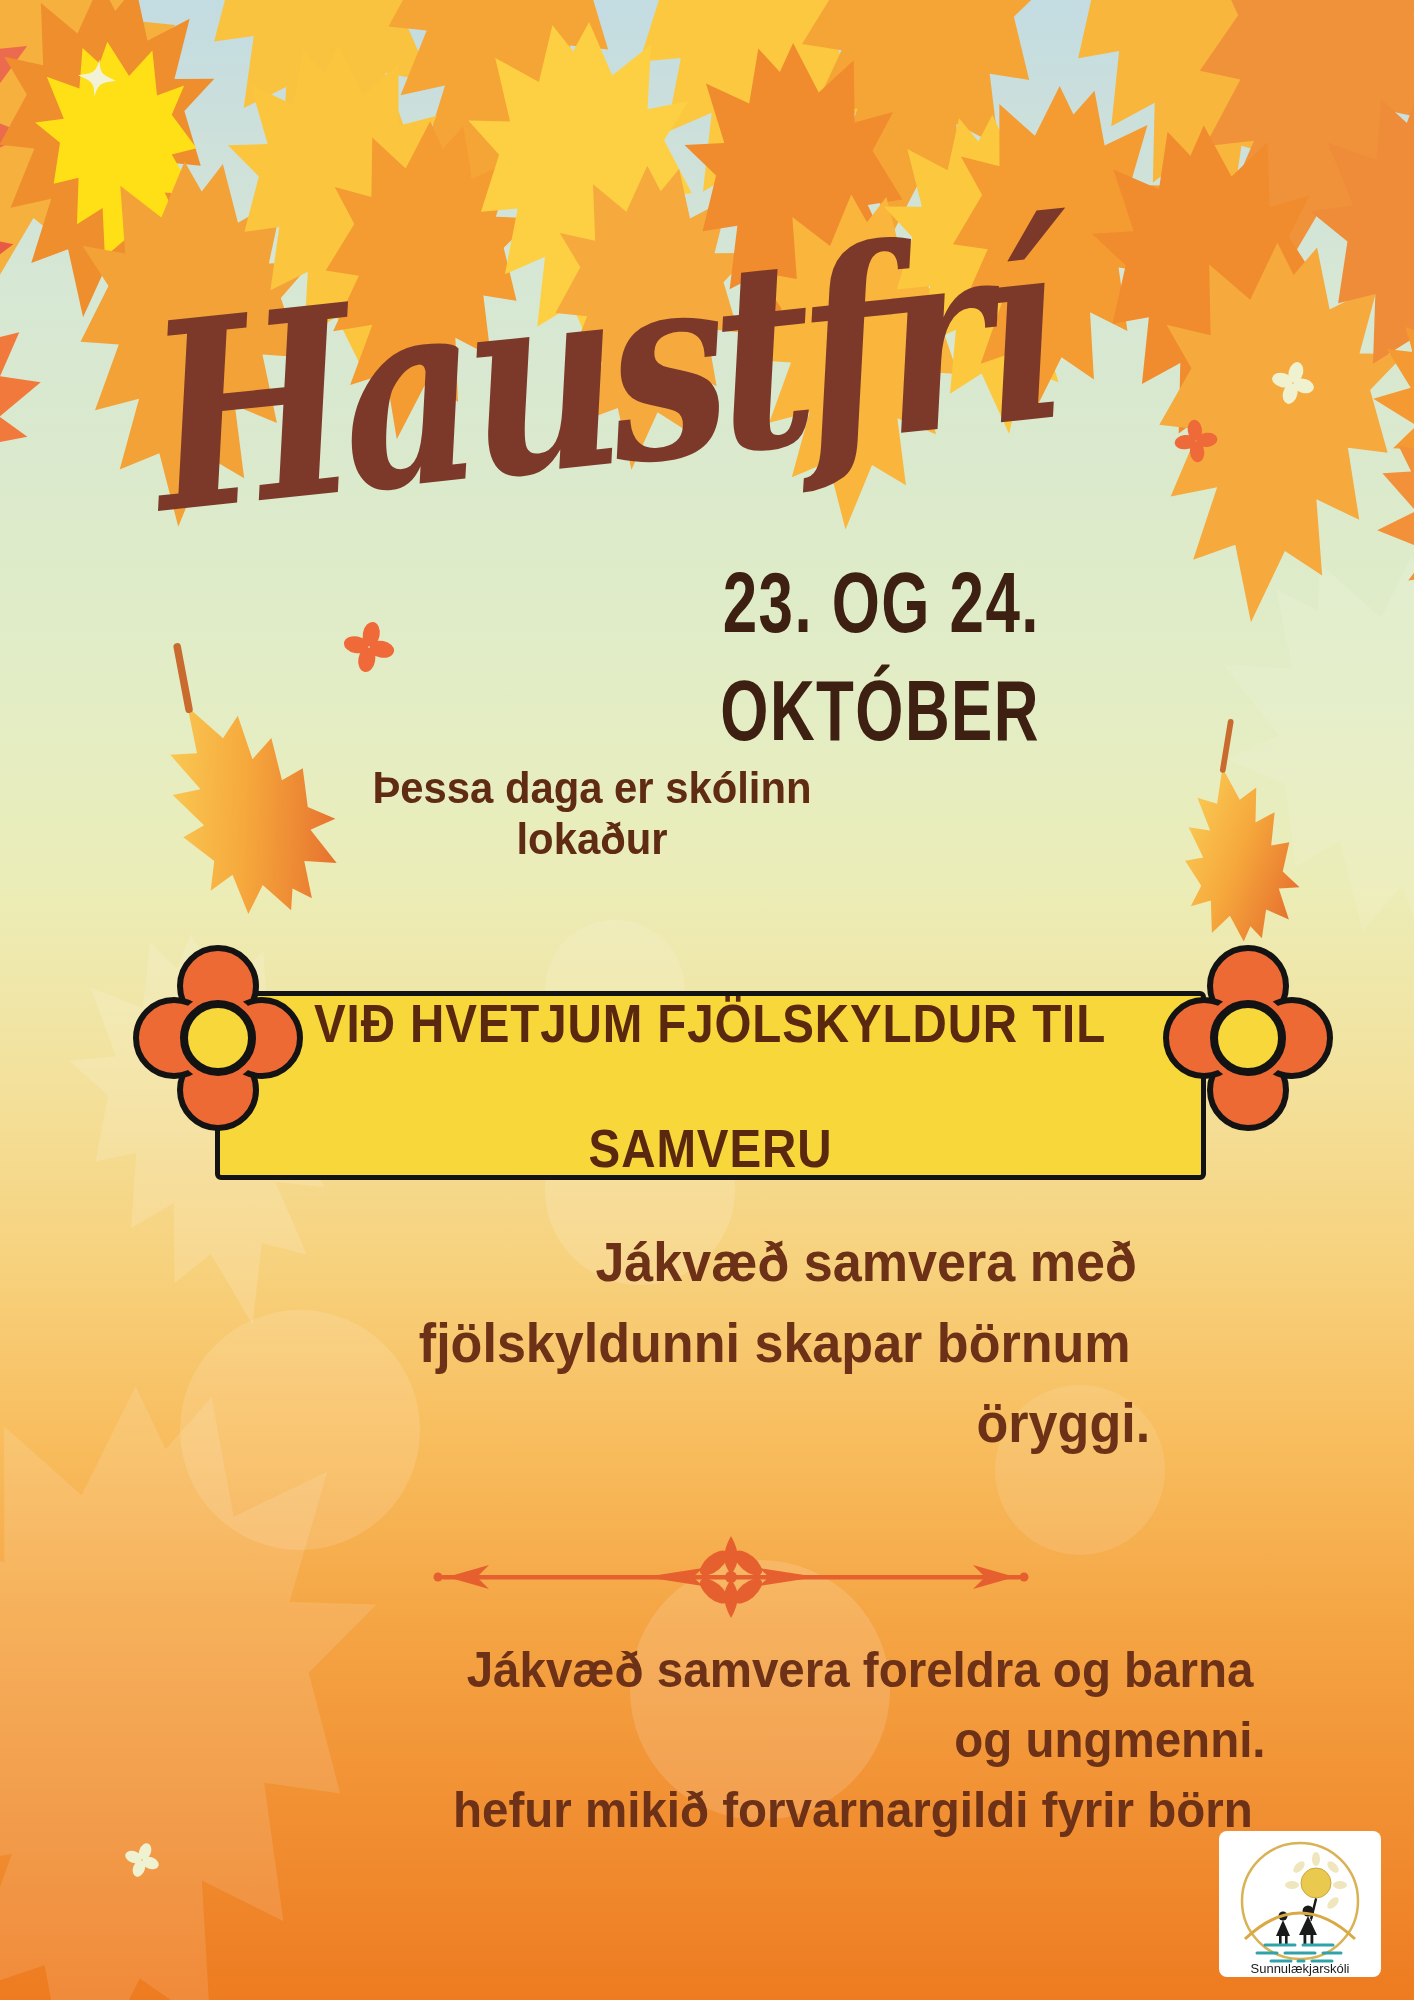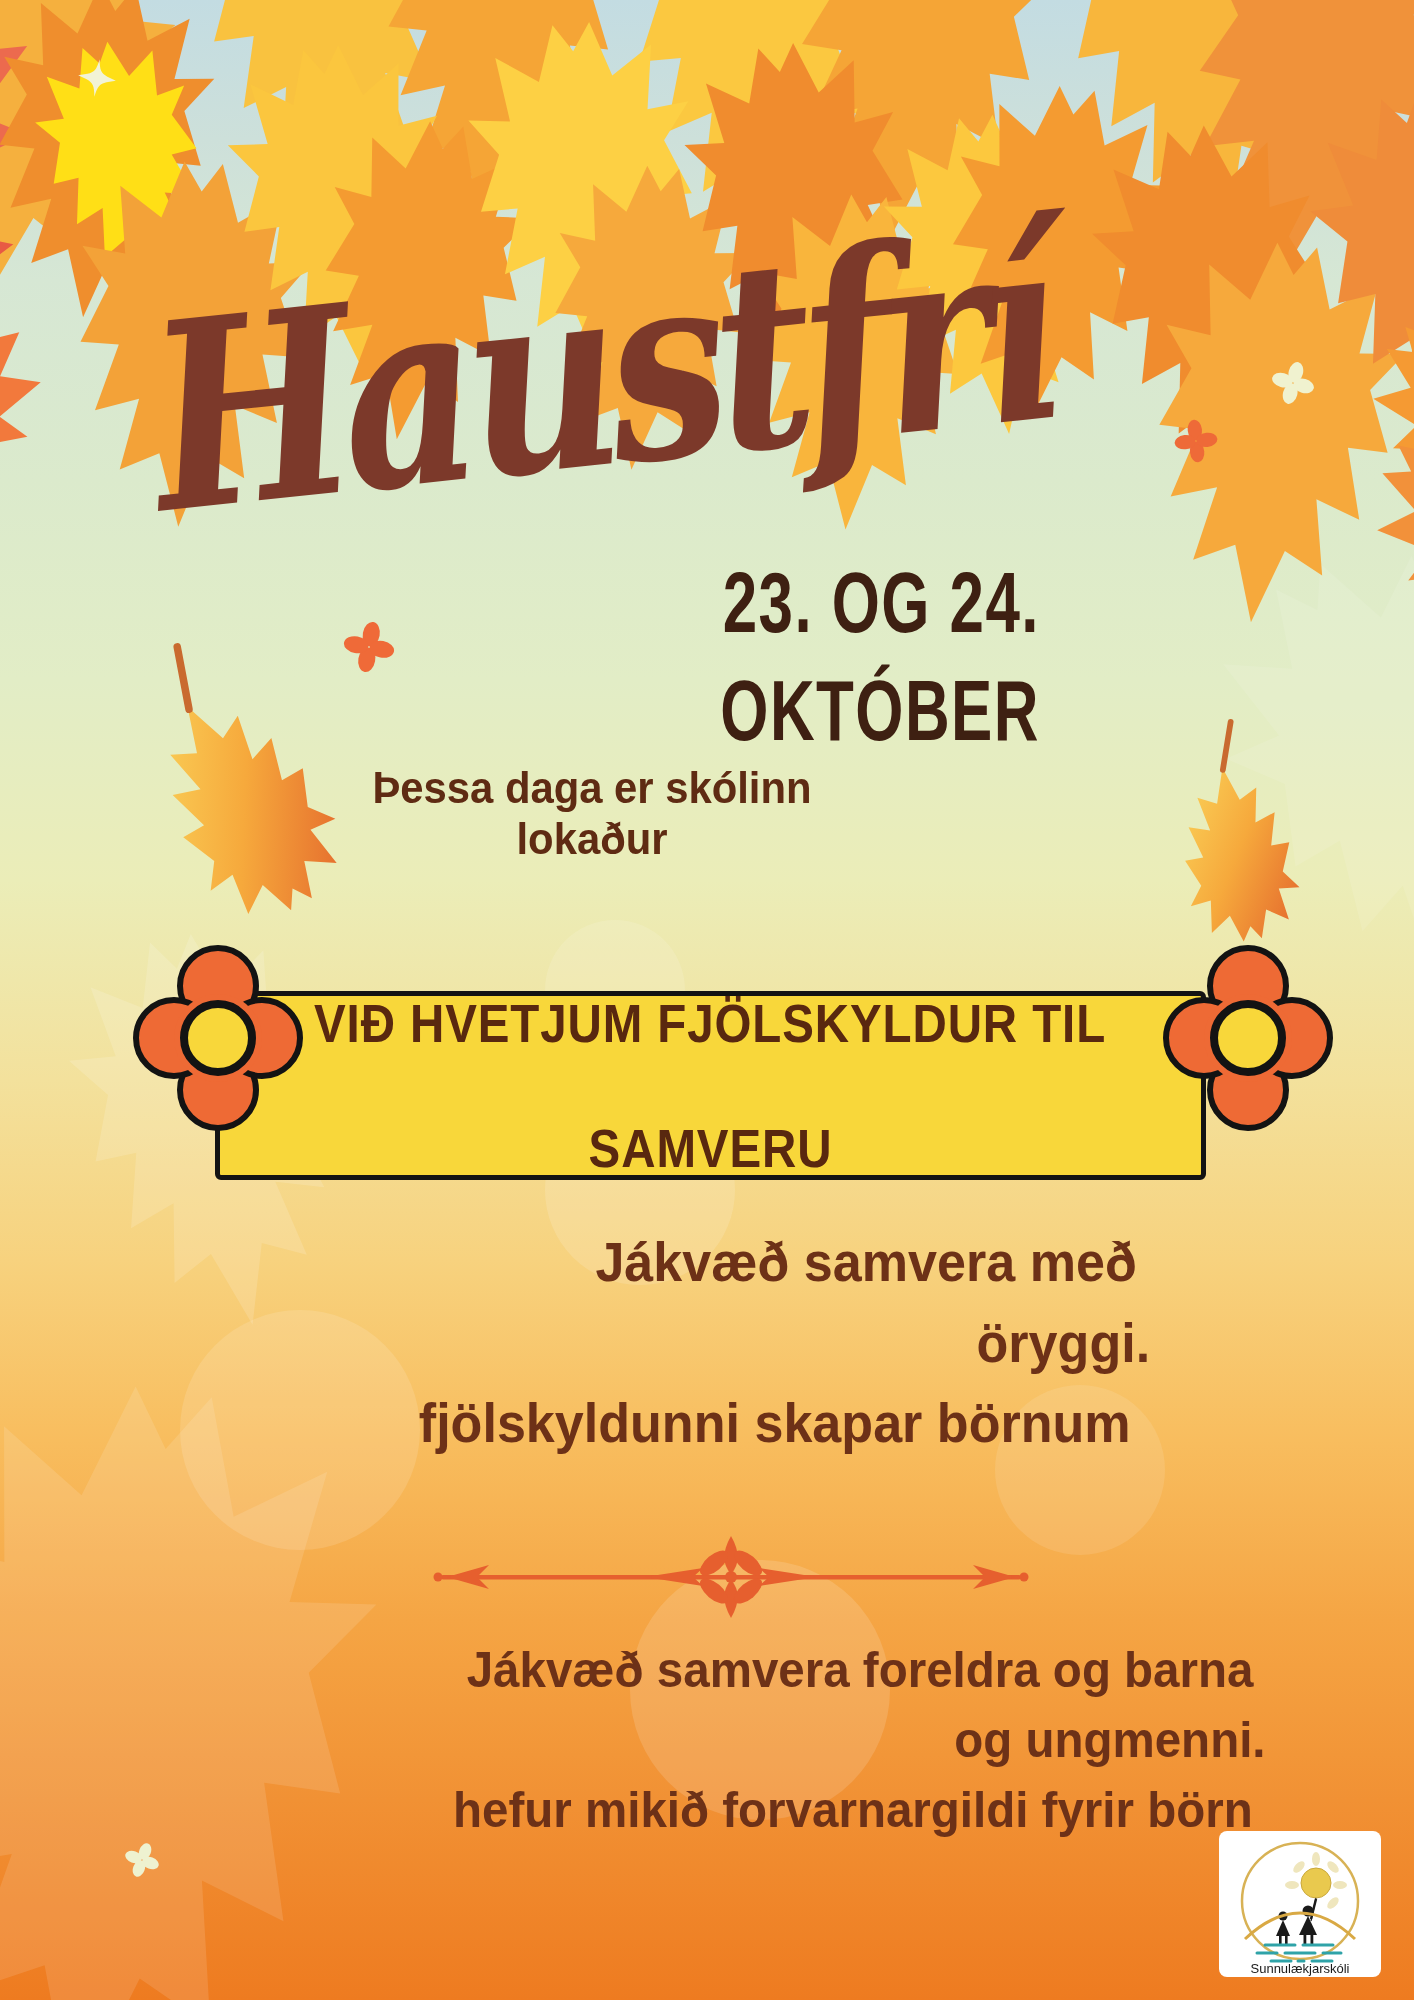--- a/index.html
+++ b/index.html
@@ -218,22 +218,22 @@
       <circle cx="0" cy="52" r="38" fill="#ee6a35" stroke="#131313" stroke-width="6"></circle>
       <circle cx="-44" cy="0" r="38" fill="#ee6a35" stroke="#131313" stroke-width="6"></circle>
       <circle cx="44" cy="0" r="38" fill="#ee6a35" stroke="#131313" stroke-width="6"></circle>
       <circle cx="0" cy="0" r="44" fill="#ee6a35"></circle>
       <circle cx="0" cy="0" r="34" fill="#f8d73a" stroke="#131313" stroke-width="8"></circle>
     </g>
   </svg>
 
   <div class="abs para para1">
     <span class="row"><span class="pline">Jákvæð samvera með</span></span>
+    <span class="row"><span class="pline">fjölskyldunni skapar börnum</span></span>
     <span class="row"><span class="pline">öryggi.</span></span>
-    <span class="row"><span class="pline">fjölskyldunni skapar börnum</span></span>
   </div>
 
   <svg class="abs" style="left:431px;top:1532px;" width="600" height="95" viewBox="0 0 600 95">
     <g fill="#e65f2e" stroke="none">
       <rect x="10" y="43" width="580" height="4.5" rx="2"></rect>
       <circle cx="7" cy="45" r="4.5"></circle>
       <path d="M16,45 L58,33 L46,45 L58,57 Z"></path>
       <path d="M584,45 L542,33 L554,45 L542,57 Z"></path>
       <circle cx="593" cy="45" r="4.5"></circle>
       <path d="M214,45 L272,36 L262,45 L272,54 Z"></path>

